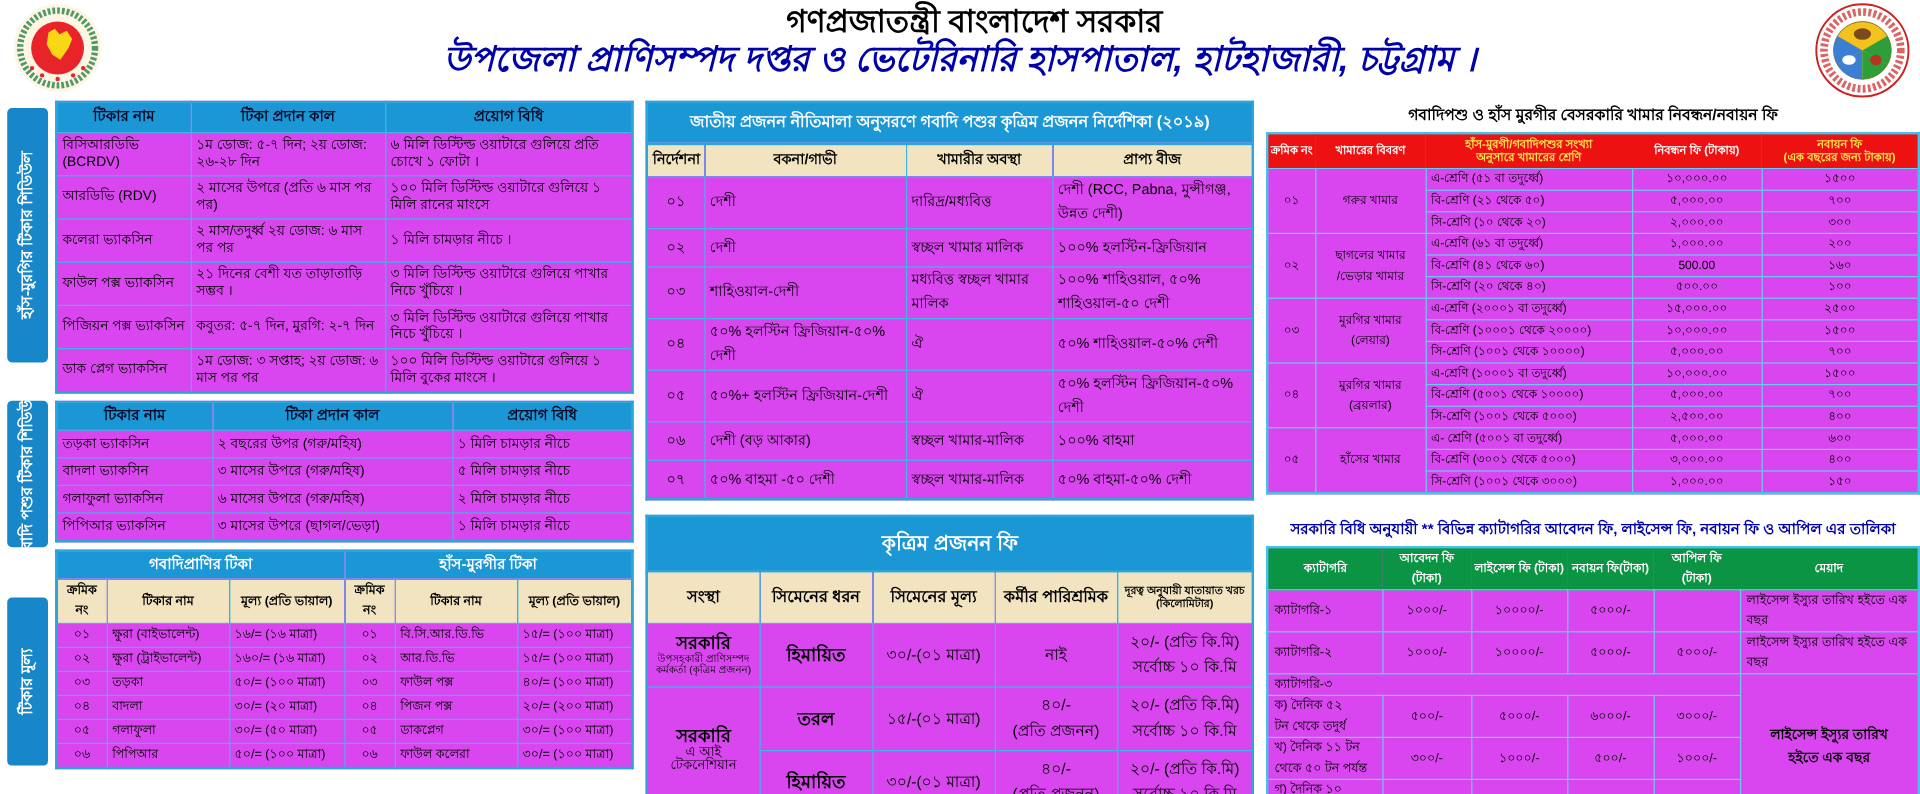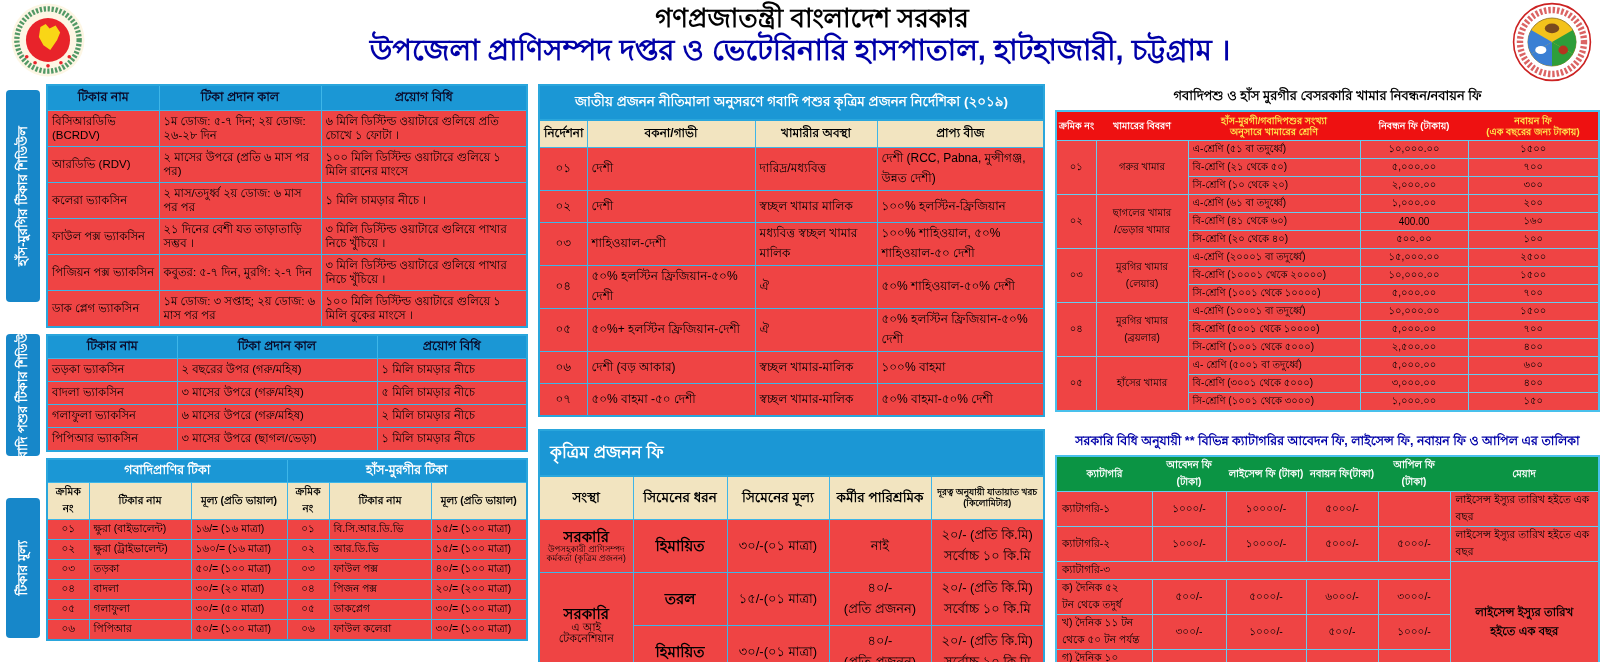--- a/index.html
+++ b/index.html
@@ -4,35 +4,35 @@
 <style>
   html,body{margin:0;padding:0;width:1600px;height:662px;overflow:hidden;background:#ffffff;
     font-family:"Liberation Sans","DejaVu Sans",sans-serif;color:#000;}
   .page{position:relative;width:1600px;height:662px;}
   
   .hdr{position:relative;height:82px;}
   .seal{position:absolute;top:2px;}
   .seal.l{left:10px;} .seal.r{right:8px;}
   .hdr-titles{text-align:center;padding-top:4px;}
   .hdr-line1{font-size:26px;font-weight:bold;color:#000;line-height:1.15;margin-left:24px;}
-  .hdr-line2{font-size:29px;font-weight:bold;color:#0000a8;line-height:1.15;}
+  .hdr-line2{font-size:29px;font-weight:bold;color:#0000a8;line-height:1.15;font-style:italic;}
   
   .cols{display:flex;gap:10px;padding:2px 6px 0 6px;align-items:flex-start;}
   .col-left{display:flex;gap:6px;width:522px;flex:none;}
   .col-mid{width:507px;flex:none;display:flex;flex-direction:column;gap:12px;}
   .col-right{width:545px;flex:none;display:flex;flex-direction:column;}
   .left-tables{display:flex;flex-direction:column;gap:6px;width:482px;}
   
   .tabs-col{width:34px;flex:none;display:flex;flex-direction:column;}
   .vtab{background:#1787c9;border-radius:4px;position:relative;width:34px;}
   .vtab span{position:absolute;top:50%;left:50%;transform:translate(-50%,-50%) rotate(-90deg);
     white-space:nowrap;color:#fff;font-weight:bold;font-size:13px;}
   .vtab.t1{height:212px;margin-top:6px;} .vtab.t2{height:122px;margin-top:32px;} .vtab.t3{height:140px;margin-top:42px;}
   
-  table{border-collapse:collapse;width:100%;table-layout:fixed;background:#ef4444;padding-left:11px;}
+  table{border-collapse:collapse;width:100%;table-layout:fixed;background:#d946ef;padding-left:11px;}
   .tbl{border:2px solid #2aa6dc;}
   .tbl th,.tbl td{border:1.6px solid #3eb6e8;padding:1px 4px;overflow:hidden;text-align:left;vertical-align:middle;}
   .bluehead th{background:#1b97d5;color:#0a0a2a;font-weight:bold;text-align:center;}
   .cream th{background:#f2e4c0;color:#000;font-weight:bold;text-align:center;}
   .ser{text-align:center !important;}
   .pre{white-space:pre-line;}
   
   .t1 th{font-size:12.5px;height:22px;}
   .t1 td{font-size:11.5px;height:33px;line-height:1.2;}
   .t2 th{font-size:12.5px;height:20px;}
@@ -40,21 +40,21 @@
   
   .t3 .grp th{background:#1b97d5;color:#fff;font-size:12.5px;height:20px;text-align:center;}
   .t3 .sub th{background:#f2e4c0;font-size:10.5px;height:18px;text-align:center;}
   .t3 td{font-size:10.5px;height:16px;}
   
   .caption-bar{background:#1b97d5;color:#fff;font-weight:bold;text-align:center;font-size:13.5px;
     padding:5px 4px;border:2px solid #2aa6dc;border-bottom:none;}
   .t4 th{font-size:12px;height:24px;}
   .t4 td{font-size:12px;height:29px;}
   
-  .caption-bar.left{text-align:left;font-size:17px;padding:8px 10px;}
+  .caption-bar.left{text-align:center;font-size:17px;padding:8px 10px;}
   .t5 th{font-size:13.5px;height:40px;}
   .t5 th.small{font-size:9px;line-height:1.25;}
   .t5 td{text-align:center;font-size:13px;height:50px;}
   .t5 .org{line-height:1.05;}
   .org-main{display:block;font-weight:bold;font-size:15px;text-align:center;}
   .org-sub{display:block;font-size:8.5px;text-align:center;}
   .t5 .type{font-weight:bold;font-size:15px;margin-left:36px;}
   
   .right-title{font-size:13px;font-weight:bold;text-align:center;color:#000;padding:2px 0 3px 0;}
   .t6{border:2px solid #49c0ec;}
@@ -452,21 +452,21 @@
             <tr>
               <td class="ser" rowspan="3">০২</td>
               <td class="farm pre" rowspan="3">ছাগলের খামার
 /ভেড়ার খামার</td>
               <td>এ-শ্রেণি (৬১ বা তদুর্ধ্বে)</td>
               <td class="num">১,০০০.০০</td>
               <td class="num">২০০</td>
             </tr>
             <tr>
               <td>বি-শ্রেণি (৪১ থেকে ৬০)</td>
-              <td class="num">400.00</td>
+              <td class="num">500.00</td>
               <td class="num">১৬০</td>
             </tr>
             <tr>
               <td>সি-শ্রেণি (২০ থেকে ৪০)</td>
               <td class="num">৫০০.০০</td>
               <td class="num">১০০</td>
             </tr>
             <tr>
               <td class="ser" rowspan="3">০৩</td>
               <td class="farm pre" rowspan="3">মুরগির খামার

